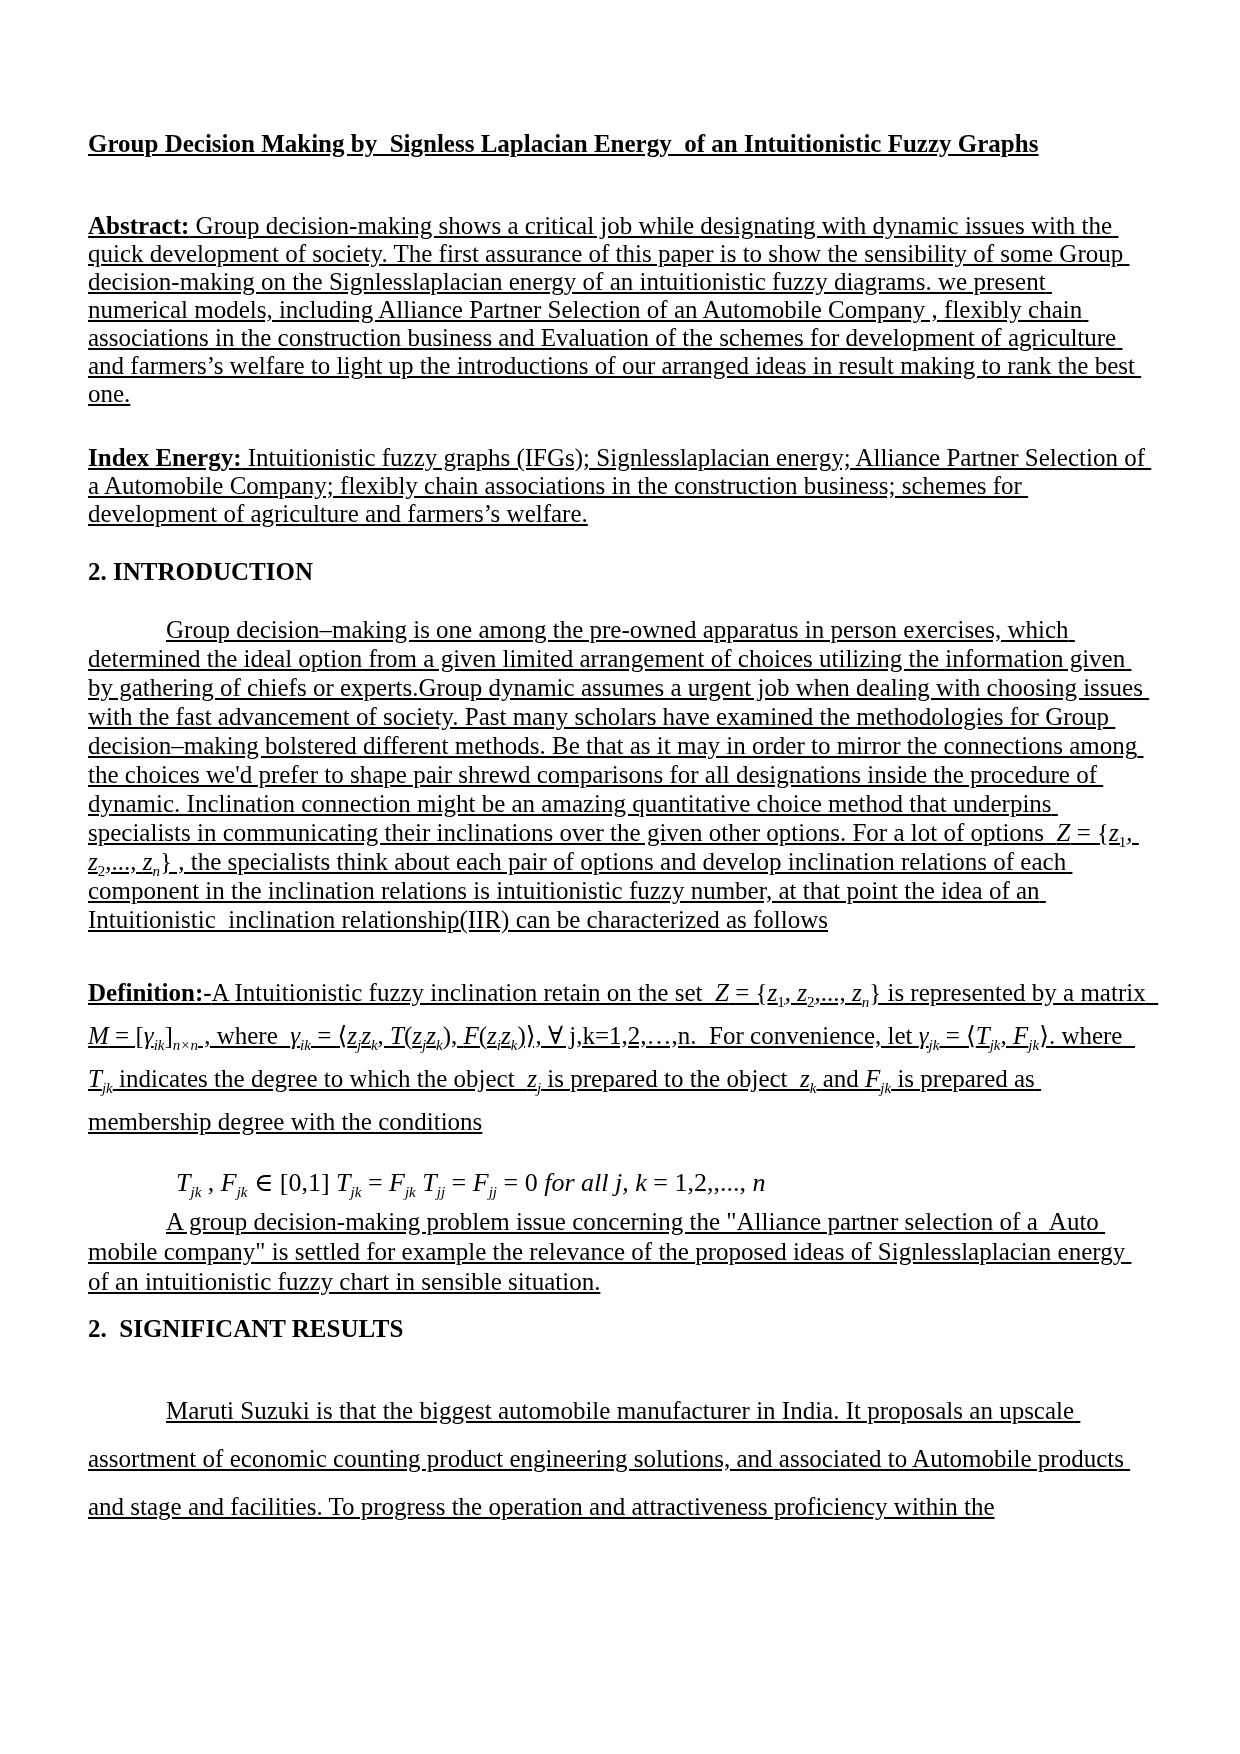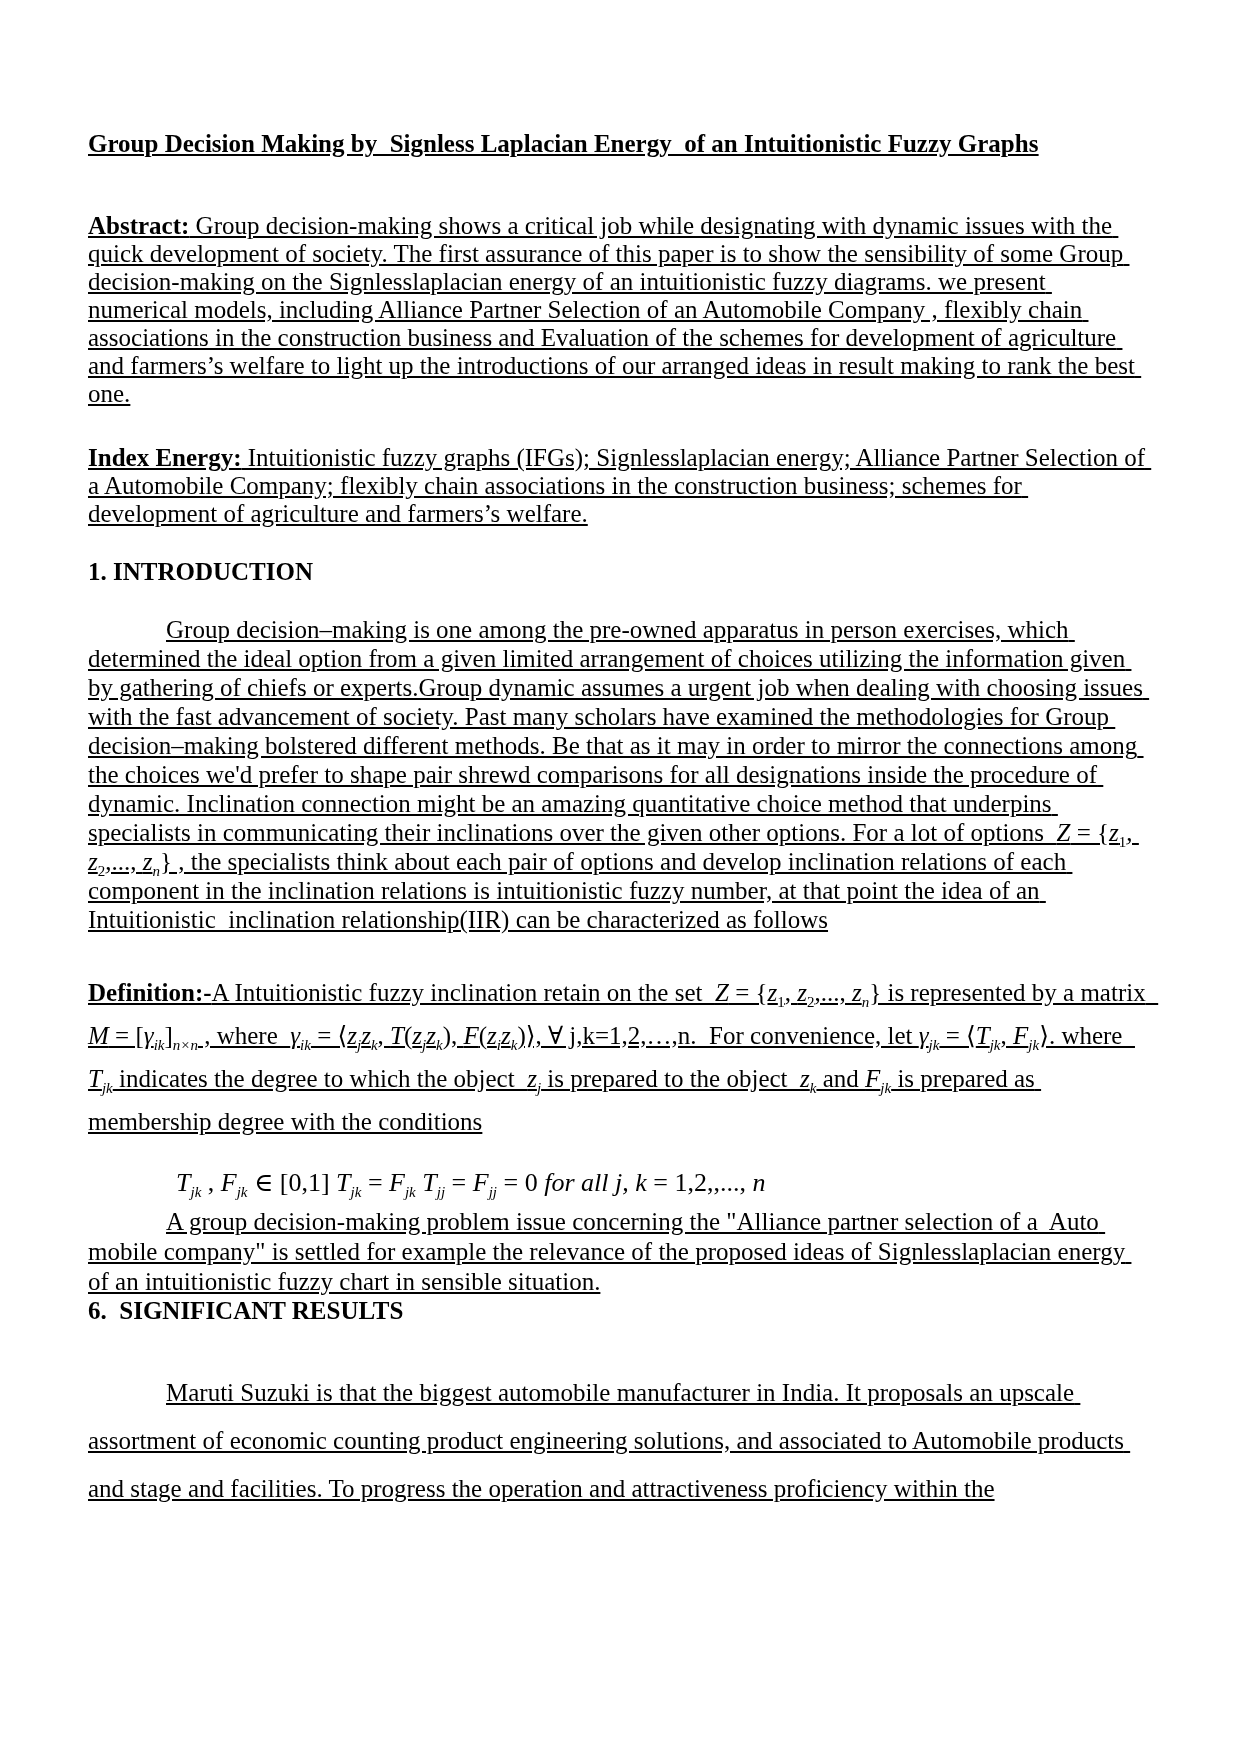--- a/index.html
+++ b/index.html
@@ -24,21 +24,21 @@
     font-size: 25px; line-height: 28px; font-weight: bold;
     white-space: pre-wrap; margin: 0;
   }
   .h-intro   { margin-bottom: 29px; }
   .intro     { line-height: 29px; text-indent: 78px; margin-bottom: 37px; }
   .definition{ line-height: 43px; margin-bottom: 22px; }
   .formula   {
     font-size: 26px; line-height: 36px; padding-left: 88px;
     white-space: pre-wrap; margin: 0 0 6px 0;
   }
-  .closing   { line-height: 30px; text-indent: 78px; }
+  .closing   { line-height: 30px; text-indent: 78px; margin-bottom: 18px; }
   .h-results { margin-bottom: 25px; }
   .h-alliance{ margin-bottom: 40px; }
   .maruti    { line-height: 48px; text-indent: 78px; margin-top: 44px; }
 
   .b { font-weight: bold; }
   .i { font-style: italic; }
   .u { text-decoration: underline; }
   .msub { font-size: 15px; vertical-align: -6px; line-height: 0; }
 </style>
 </head>
@@ -46,29 +46,29 @@
 
 <div class="page">
   <div class="content">
 
     <h1 class="title"><span class="b u">Group Decision Making by  Signless Laplacian Energy  of an Intuitionistic Fuzzy Graphs</span></h1>
 
     <p class="para abstract"><span class="b">Abstract:</span><span> Group decision-making shows a critical job while designating with dynamic issues with the quick development of society. The first assurance of this paper is to show the sensibility of some Group decision-making on the Signlesslaplacian energy of an intuitionistic fuzzy diagrams. we present numerical models, including Alliance Partner Selection of an Automobile Company , flexibly chain associations in the construction business and Evaluation of the schemes for development of agriculture and farmers’s welfare to light up the introductions of our arranged ideas in result making to rank the best one.</span></p>
 
     <p class="para indexterms"><span class="b">Index Energy:</span><span> Intuitionistic fuzzy graphs (IFGs); Signlesslaplacian energy; Alliance Partner Selection of a Automobile Company; flexibly chain associations in the construction business; schemes for development of agriculture and farmers’s welfare.</span></p>
 
-    <h2 class="heading h-intro">1. INTRODUCTION</h2>
+    <h2 class="heading h-intro">2. INTRODUCTION</h2>
 
     <p class="para intro"><span>Group decision–making is one among the pre-owned apparatus in person exercises, which determined the ideal option from a given limited arrangement of choices utilizing the information given by gathering of chiefs or experts.Group dynamic assumes a urgent job when dealing with choosing issues with the fast advancement of society. Past many scholars have examined the methodologies for Group decision–making bolstered different methods. Be that as it may in order to mirror the connections among the choices we'd prefer to shape pair shrewd comparisons for all designations inside the procedure of dynamic. Inclination connection might be an amazing quantitative choice method that underpins specialists in communicating their inclinations over the given other options. For a lot of options  </span><span class="i">Z</span><span> = {</span><span class="i">z</span><span class="msub">1</span><span>, </span><span class="i">z</span><span class="msub">2</span><span>,..., </span><span class="i">z</span><span class="i msub">n</span><span>} , the specialists think about each pair of options and develop inclination relations of each component in the inclination relations is intuitionistic fuzzy number, at that point the idea of an Intuitionistic  inclination relationship(IIR) can be characterized as follows</span></p>
 
     <p class="para definition"><span class="b">Definition:-</span><span>A Intuitionistic fuzzy inclination retain on the set  </span><span class="i">Z</span><span> = {</span><span class="i">z</span><span class="msub">1</span><span>, </span><span class="i">z</span><span class="msub">2</span><span>,..., </span><span class="i">z</span><span class="i msub">n</span><span>} is represented by a matrix  </span><span class="i">M</span><span> = [</span><span class="i">γ</span><span class="i msub">ik</span><span>]</span><span class="i msub">n×n</span><span> , where  </span><span class="i">γ</span><span class="i msub">ik</span><span> = ⟨</span><span class="i">z</span><span class="i msub">j</span><span class="i">z</span><span class="i msub">k</span><span>, </span><span class="i">T</span><span>(</span><span class="i">z</span><span class="i msub">j</span><span class="i">z</span><span class="i msub">k</span><span>), </span><span class="i">F</span><span>(</span><span class="i">z</span><span class="i msub">i</span><span class="i">z</span><span class="i msub">k</span><span>)⟩, ∀ j,k=1,2,…,n.  For convenience, let </span><span class="i">γ</span><span class="i msub">jk</span><span> = ⟨</span><span class="i">T</span><span class="i msub">jk</span><span>, </span><span class="i">F</span><span class="i msub">jk</span><span>⟩. where  </span><span class="i">T</span><span class="i msub">jk</span><span> indicates the degree to which the object  </span><span class="i">z</span><span class="i msub">j</span><span> is prepared to the object  </span><span class="i">z</span><span class="i msub">k</span><span> and </span><span class="i">F</span><span class="i msub">jk</span><span> is prepared as membership degree with the conditions</span></p>
 
     <p class="formula"><span class="i">T</span><span class="i msub">jk</span><span> , </span><span class="i">F</span><span class="i msub">jk</span><span> ∈ [0,1] </span><span class="i">T</span><span class="i msub">jk</span><span> = </span><span class="i">F</span><span class="i msub">jk</span><span> </span><span class="i">T</span><span class="i msub">jj</span><span> = </span><span class="i">F</span><span class="i msub">jj</span><span> = 0 </span><span class="i">for all j, k</span><span> = 1,2,,..., </span><span class="i">n</span></p>
 
     <p class="para closing"><span>A group decision-making problem issue concerning the "Alliance partner selection of a  Auto mobile company" is settled for example the relevance of the proposed ideas of Signlesslaplacian energy of an intuitionistic fuzzy chart in sensible situation.</span></p>
 
-    <h2 class="heading h-results">6.  SIGNIFICANT RESULTS</h2>
+    <h2 class="heading h-results">2.  SIGNIFICANT RESULTS</h2>
 
 
     <p class="para maruti"><span>Maruti Suzuki is that the biggest automobile manufacturer in India. It proposals an upscale assortment of economic counting product engineering solutions, and associated to Automobile products and stage and facilities. To progress the operation and attractiveness proficiency within the</span></p>
 
   </div>
 </div>
 
 </body></html>

